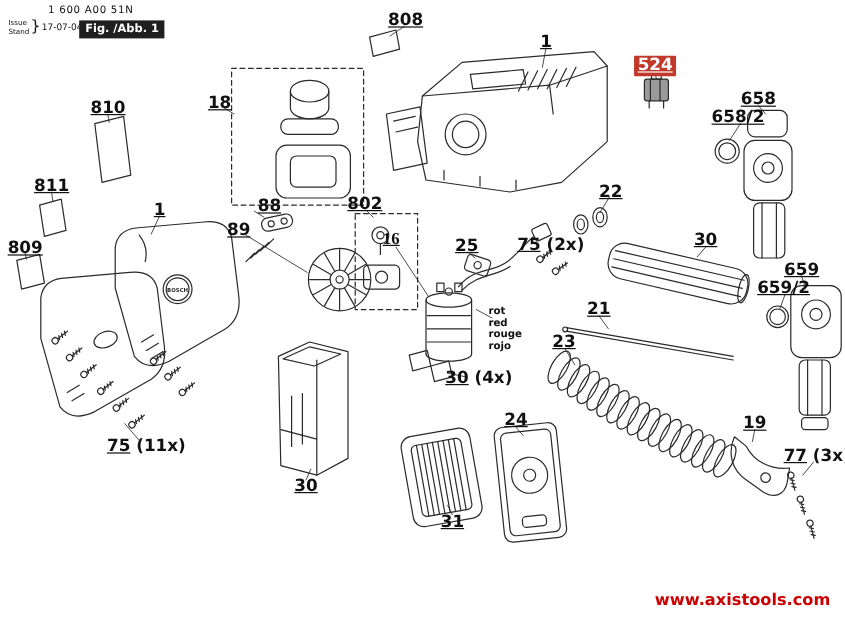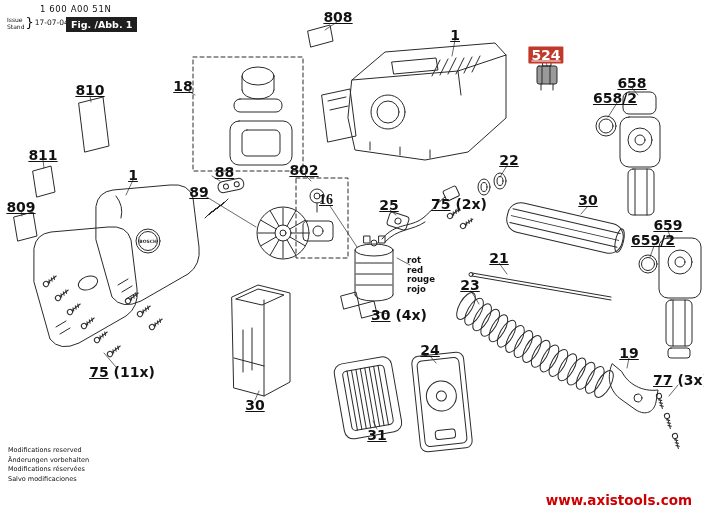--- a/index.html
+++ b/index.html
@@ -403,21 +403,15 @@
       <div class="plabel hl" style="background: rgb(192, 57, 43); left: 546px; top: 55px;"><span class="num">524</span></div>
     </div>
 
   <div class="colorwords" id="colorwords">
     <div>rot</div>
     <div>red</div>
     <div>rouge</div>
     <div>rojo</div>
   </div>
 
-  <div class="footer-notes">
-    <div>Modifications reserved</div>
-    <div>Änderungen vorbehalten</div>
-    <div>Modifications réservées</div>
-    <div>Salvo modificaciones</div>
-  </div>
 
   <a class="website" href="#">www.axistools.com</a>
 </div>
 
 </body></html>

